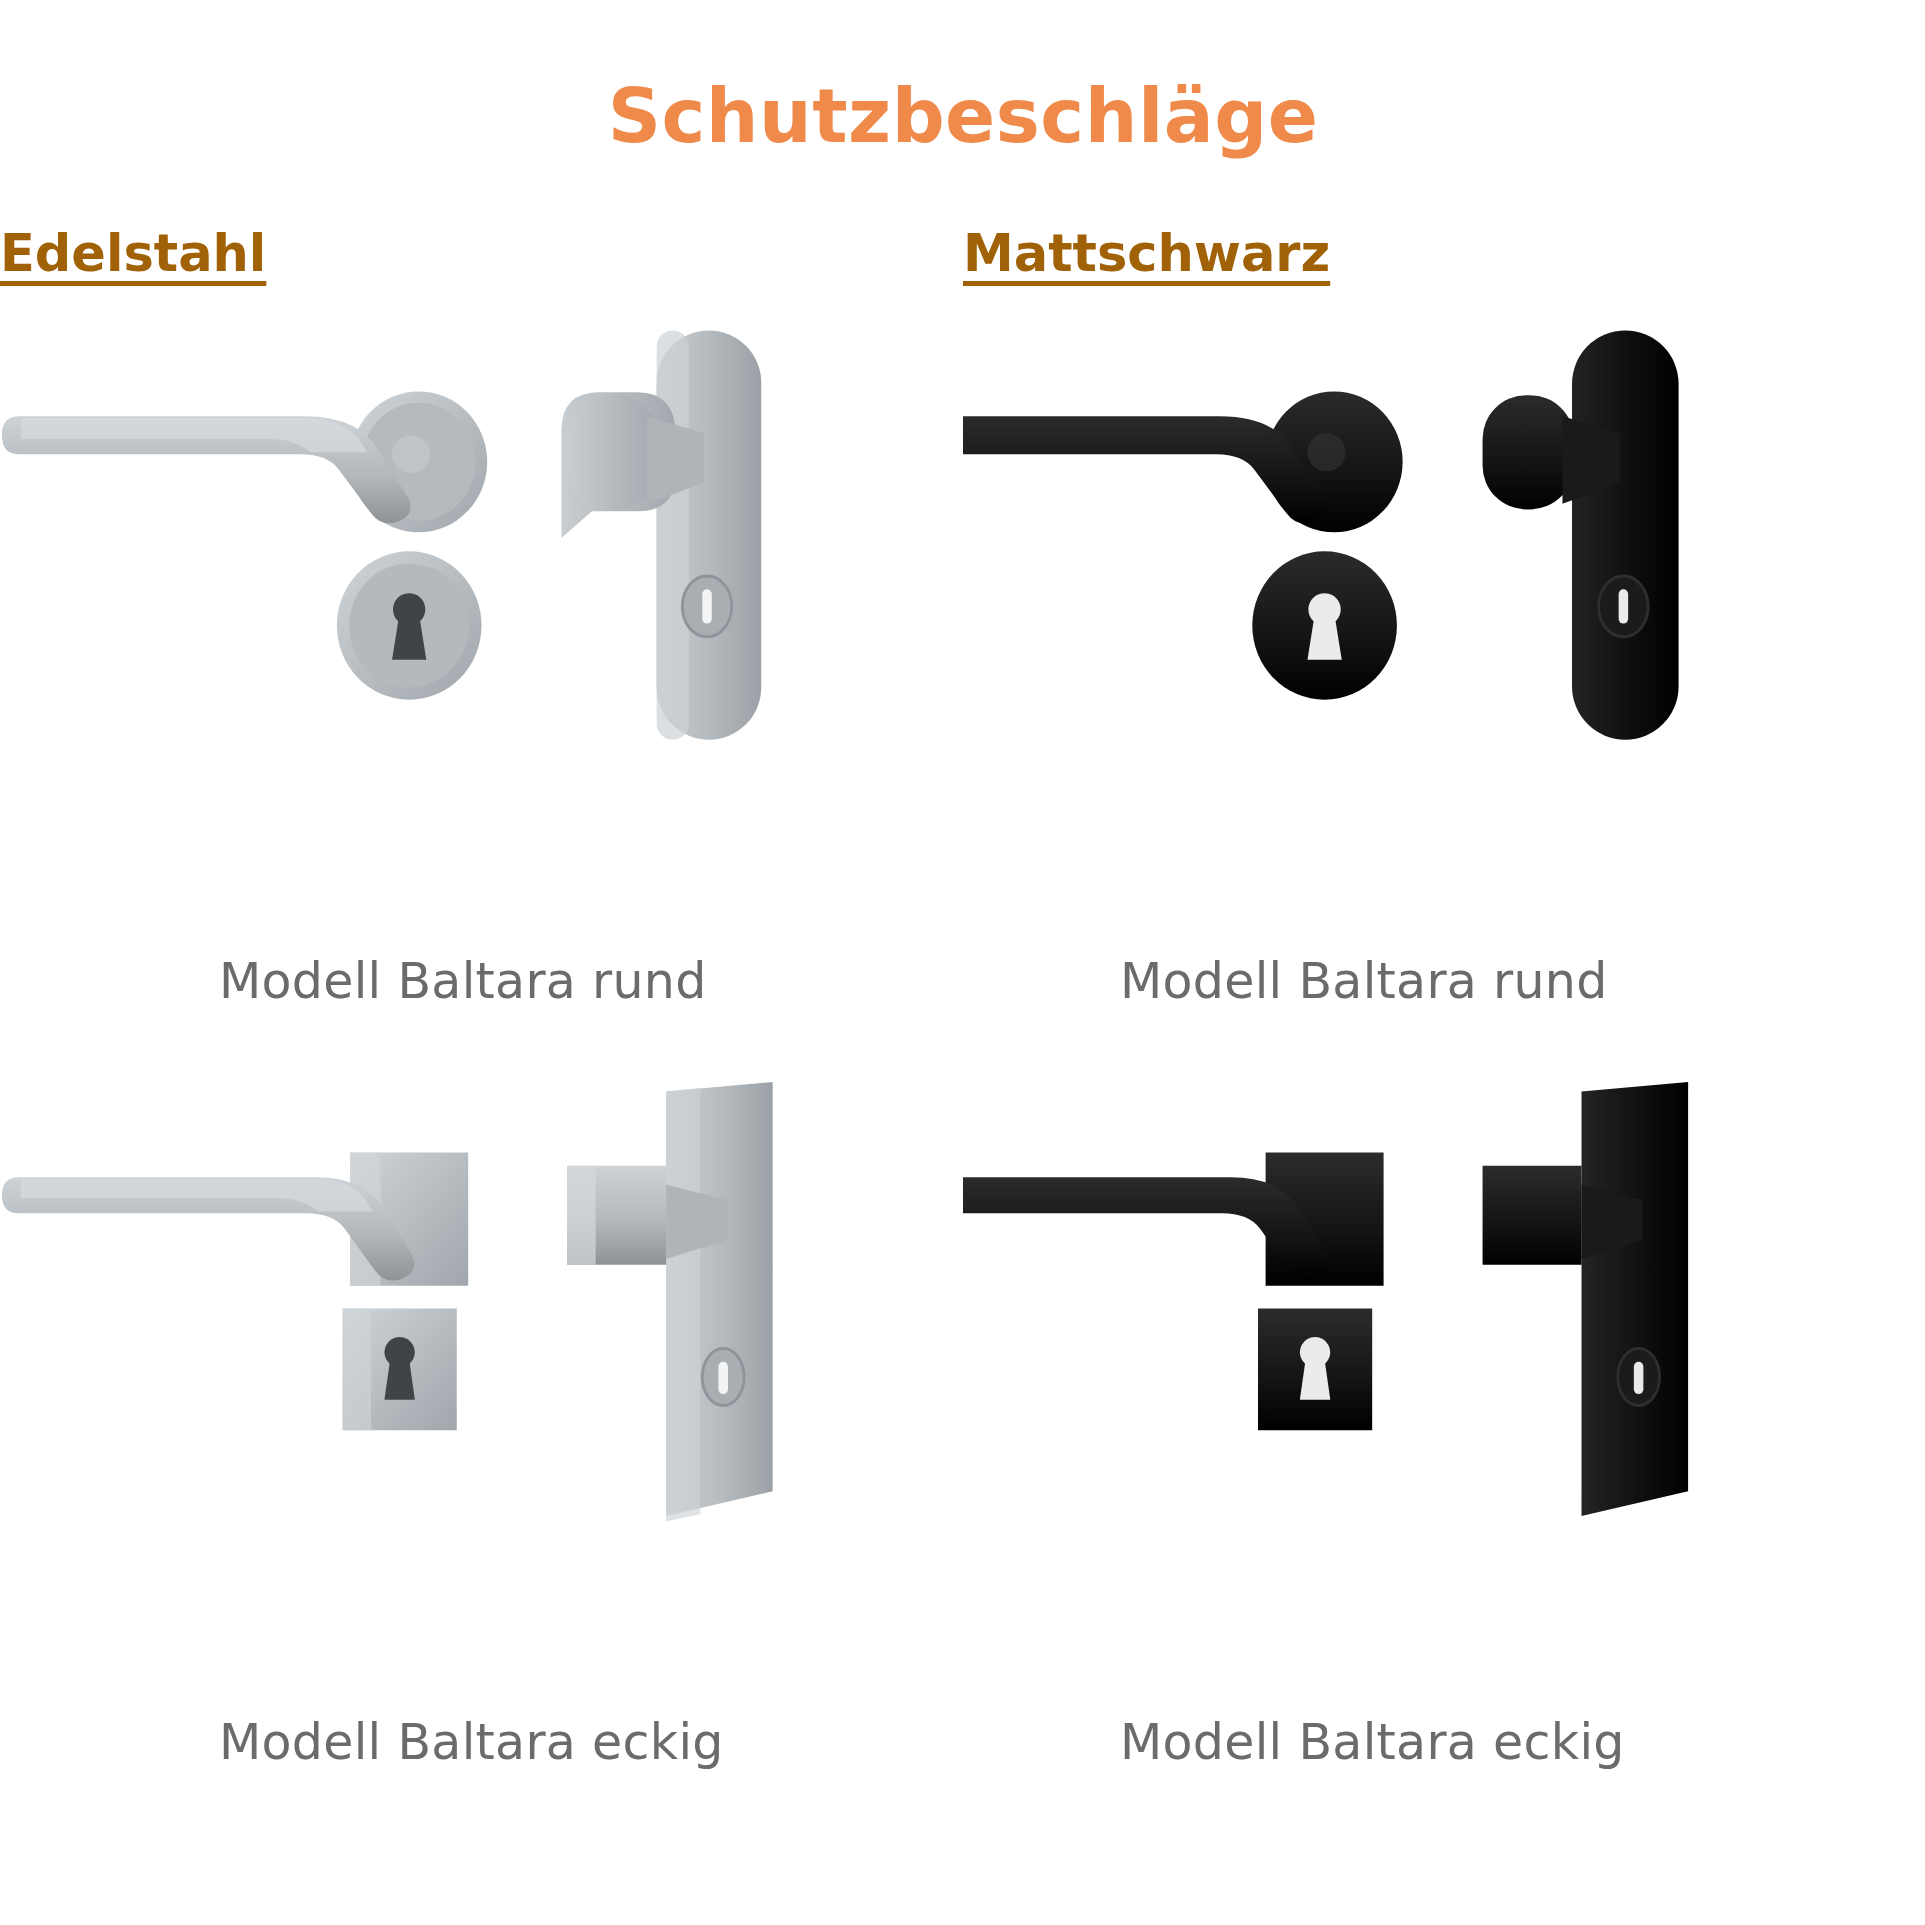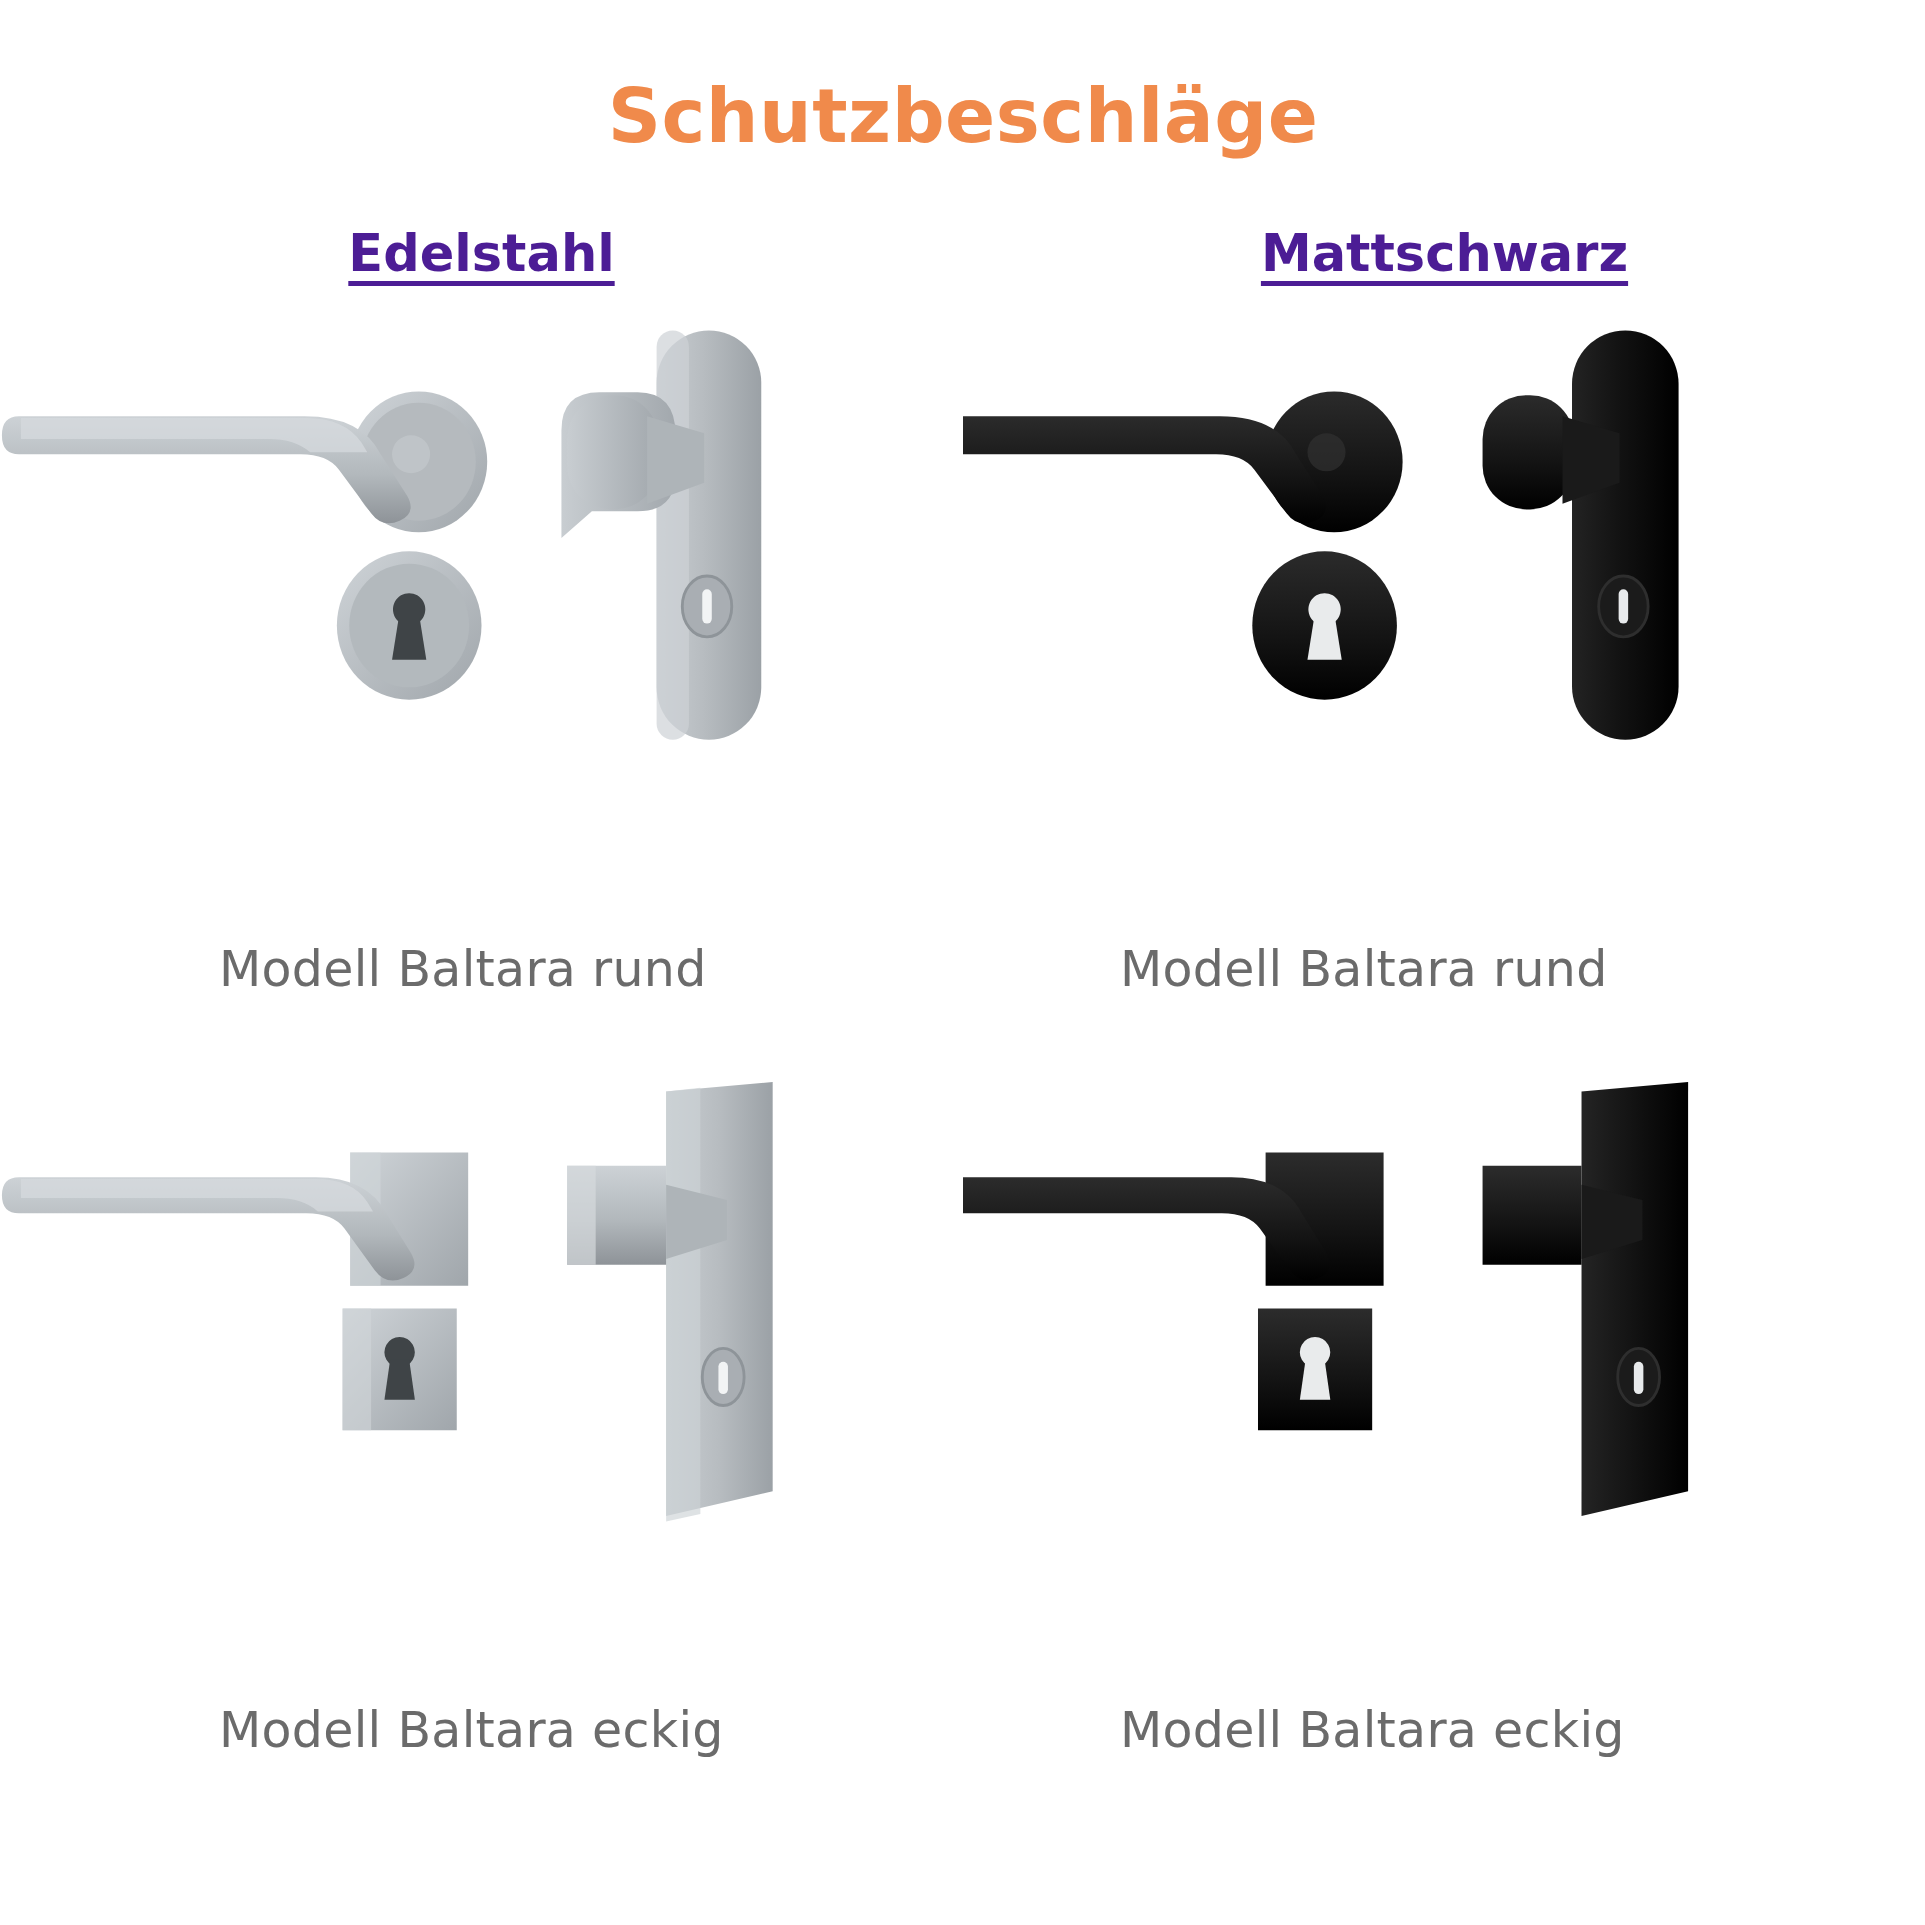--- a/index.html
+++ b/index.html
@@ -28,24 +28,24 @@
     margin: 0;
     padding-top: 76px;
     line-height: 1.1;
   }
   .col-headers {
     display: flex;
     margin-top: 67px;
   }
   .col-header {
     width: 50%;
-    text-align: center;
+    text-align: left;
     font-size: 51px;
     font-weight: bold;
-    color: #4c1d95;
+    color: #a16207;
     text-decoration: underline;
     text-underline-offset: 9.5px;
     text-decoration-thickness: 4.8px;
   }
   .grid {
     display: flex;
     flex-wrap: wrap;
     margin-top: 38px;
   }
   .cell {
@@ -56,21 +56,21 @@
   }
   .art {
     position: relative;
     height: 609px;
     width: 100%;
   }
   .caption {
     text-align: center;
     font-size: 49px;
     color: #6b6b6b;
-    margin-top: 11px;
+    margin-top: 23px;
     letter-spacing: 0.3px;
   }
   .cap-left { text-align: left; padding-left: 219px; }
   .cap-right { text-align: left; padding-left: 157px; }
 
   svg { display: block; }
   .svg-wrap {
     position: absolute;
     left: 0; top: 0;
     width: 100%; height: 100%;

